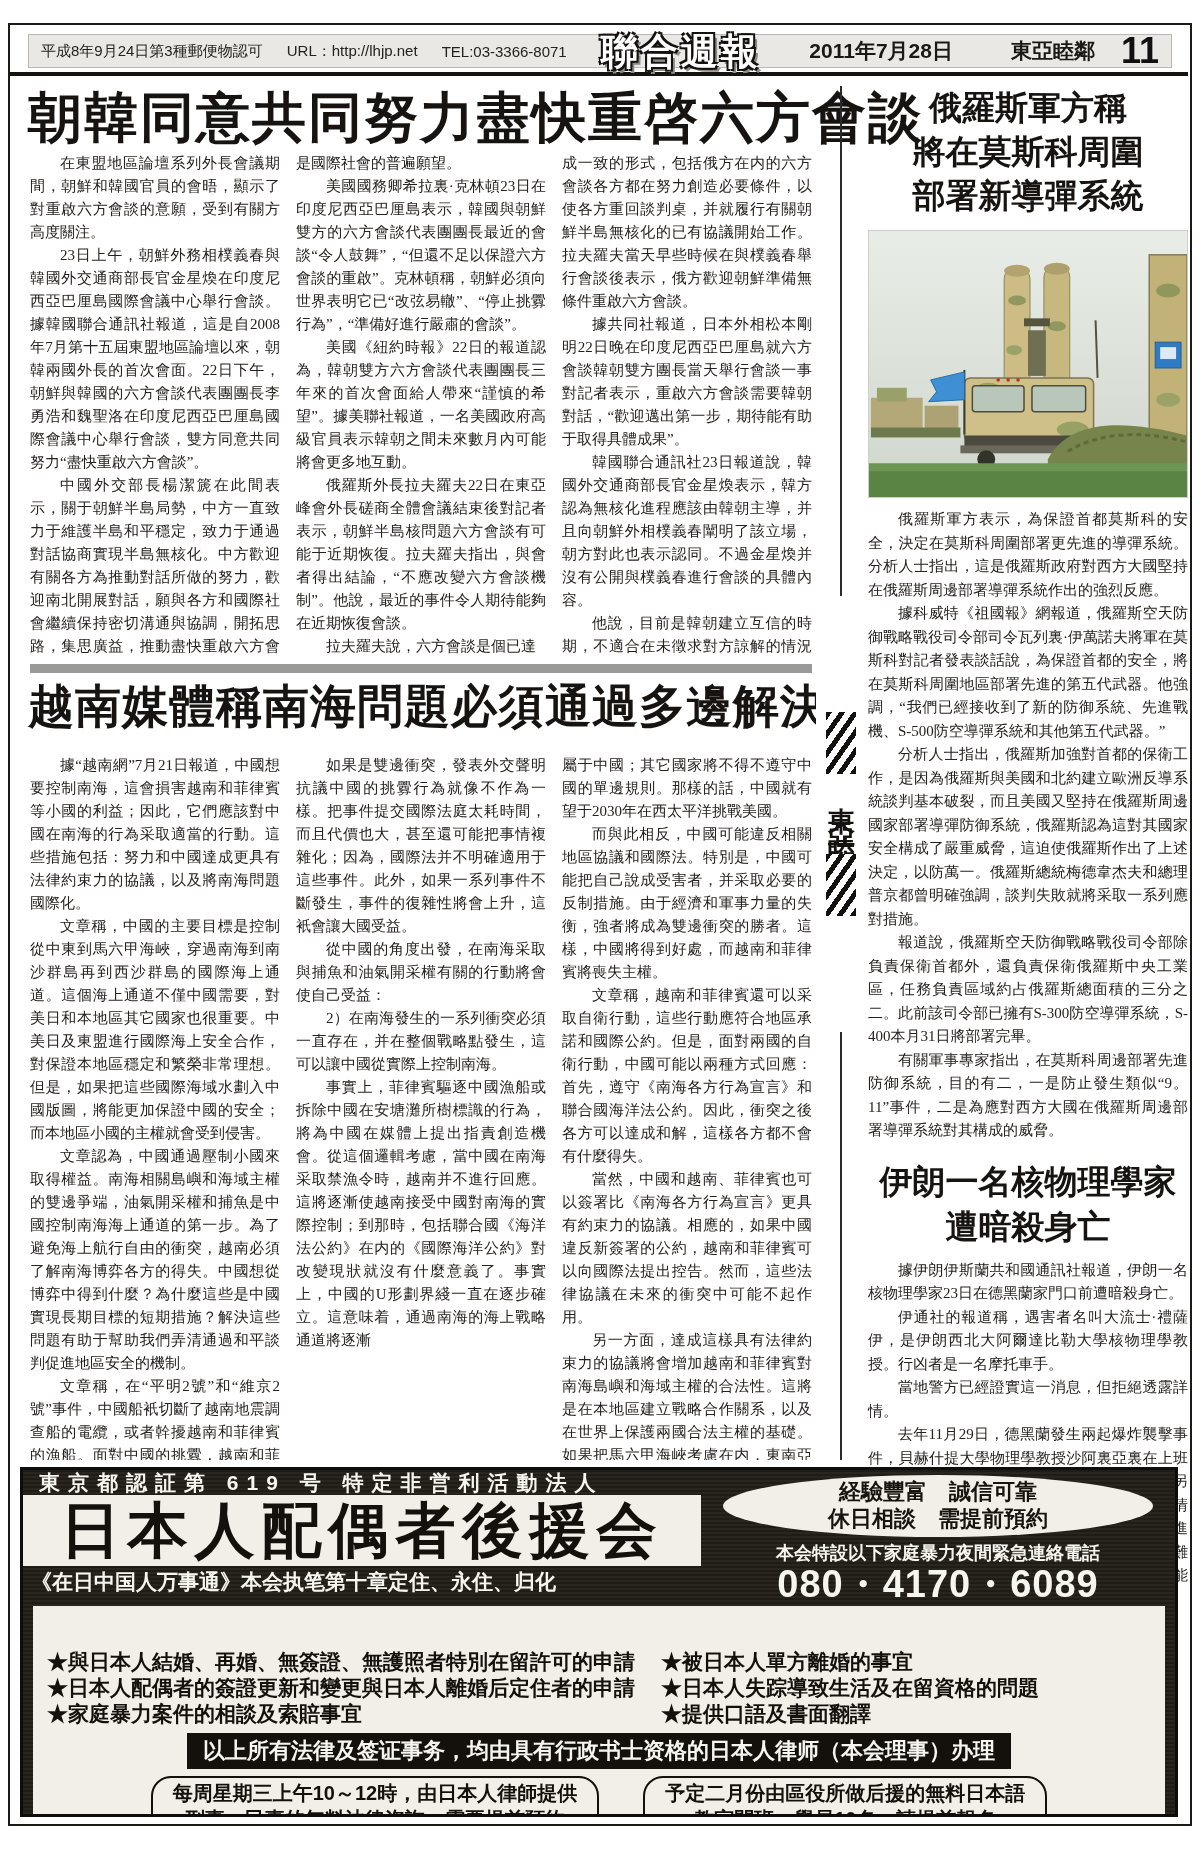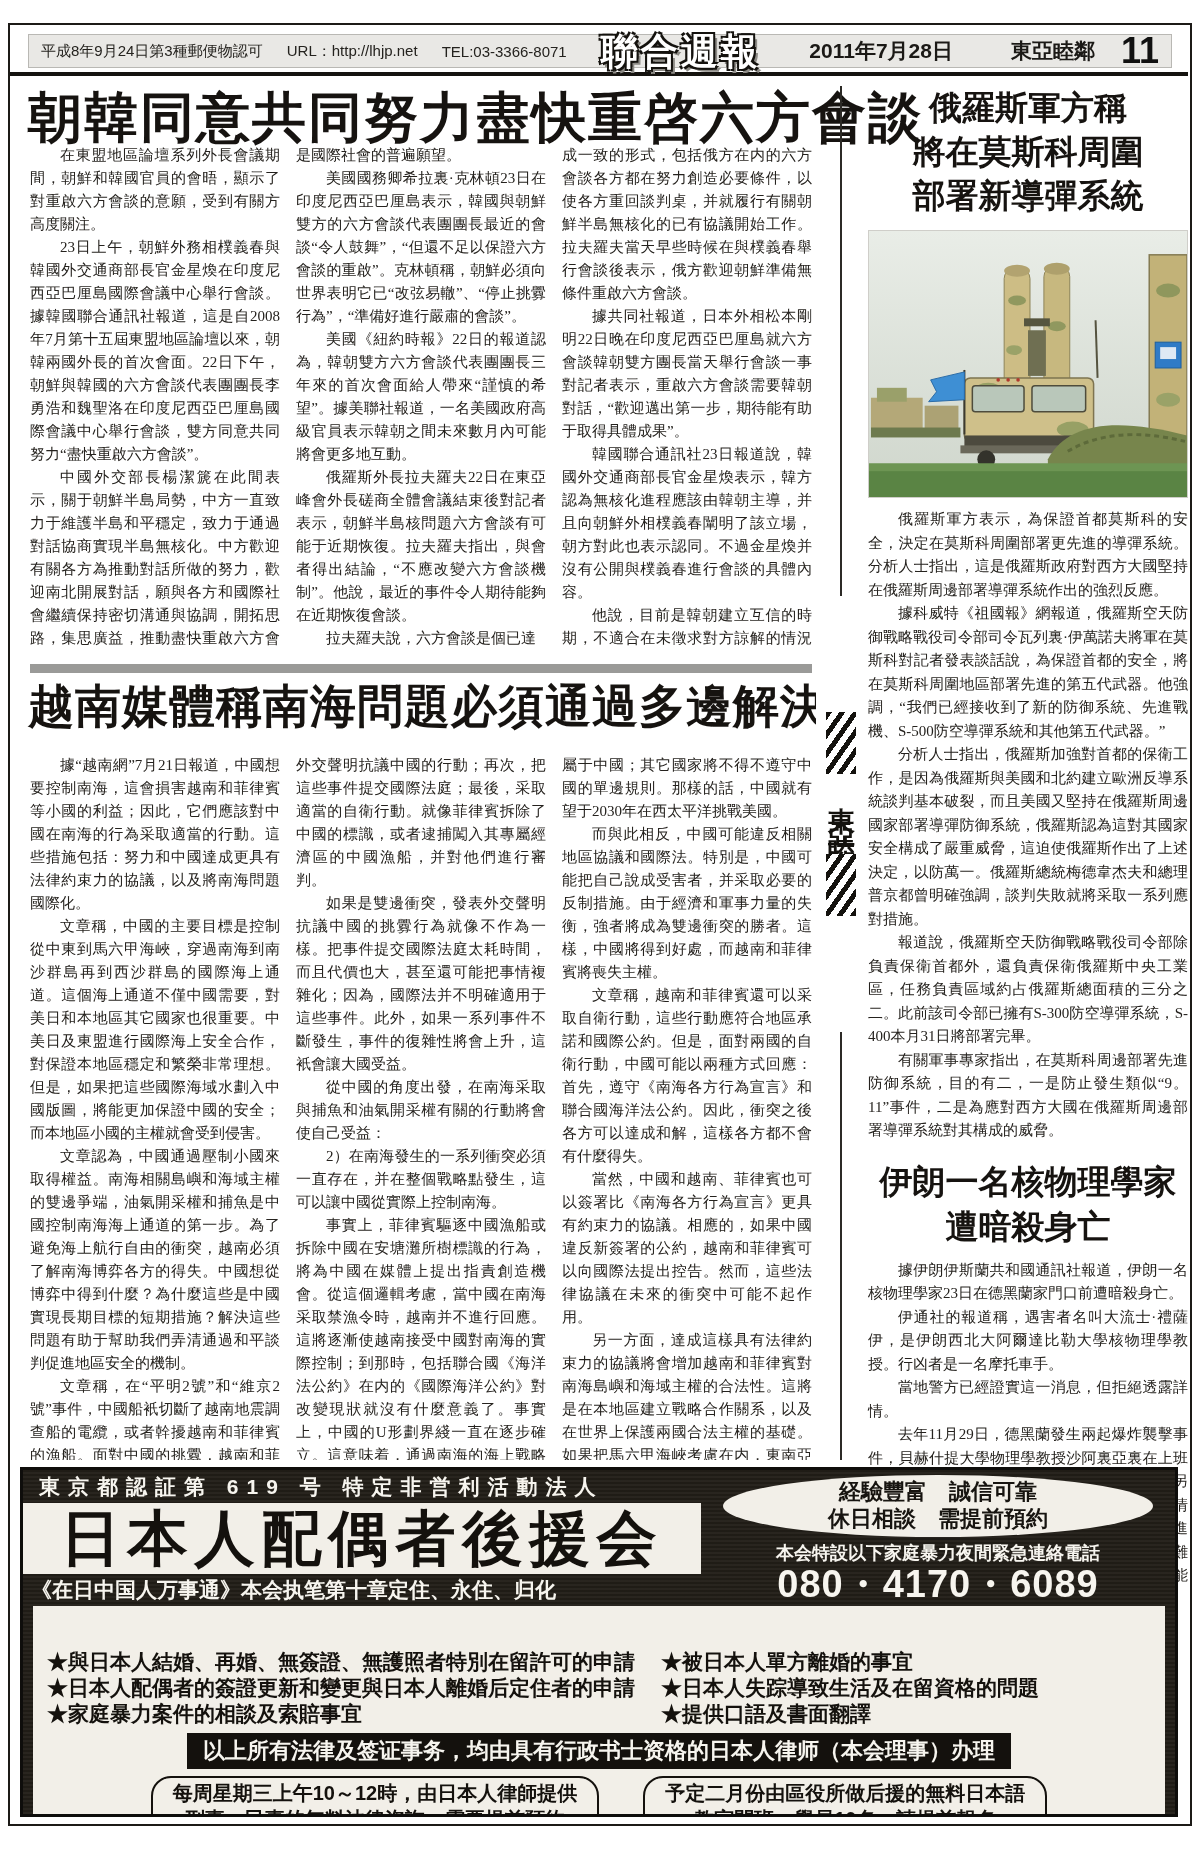--- a/index.html
+++ b/index.html
@@ -28,21 +28,21 @@
   .hdr-rule{position:absolute;left:10px;top:72px;width:1178px;height:4px;background:#15130f;z-index:2;}
   
   .headline{
     position:absolute;font-family:"Liberation Sans",sans-serif;font-weight:900;color:#161310;
     white-space:nowrap;line-height:1.08;
   }
   .a1-headline{left:28px;top:88px;font-size:54px;letter-spacing:2px;}
   .a2-headline{left:28px;top:682px;font-size:46px;letter-spacing:1px;}
   
   .cols{position:absolute;display:flex;gap:16px;}
-  .a1-cols{left:30px;top:144px;width:782px;height:502px;}
+  .a1-cols{left:30px;top:152px;width:782px;height:502px;}
   .a2-cols{left:30px;top:754px;width:782px;height:706px;}
   .col{flex:1;overflow:hidden;text-align:justify;text-justify:inter-character;}
   .col p{margin:0;font-size:15px;line-height:23px;text-indent:2em;color:#25221e;}
   .col p.cont{text-indent:0;}
   .graybar{position:absolute;left:30px;top:664px;width:782px;height:9px;background:#9a9a98;}
   
   .vdivider{position:absolute;left:840px;top:86px;width:2px;height:1374px;background:#2c2a26;}
   .side-label{
     position:absolute;left:816px;top:596px;width:50px;height:436px;background:#fff;z-index:2;
     display:flex;flex-direction:column;align-items:center;justify-content:center;gap:12px;
@@ -65,21 +65,21 @@
   
   .ad{
     position:absolute;left:20px;top:1467px;width:1158px;height:350px;box-sizing:border-box;
     background:#211d17;
     background-image:repeating-linear-gradient(0deg,rgba(255,255,255,0.035) 0 2px,rgba(0,0,0,0.05) 2px 4px);
     border:3px solid #0e0d0b;color:#f7f5ef;font-family:"Liberation Sans",sans-serif;
     display:flex;flex-direction:column;overflow:hidden;
   }
   .ad-top{display:flex;height:136px;flex:none;}
   .ad-top-left{width:678px;display:flex;flex-direction:column;flex:none;}
-  .ad-cert{height:33px;display:flex;align-items:center;padding-left:16px;font-size:21px;font-weight:700;letter-spacing:8px;white-space:nowrap;}
+  .ad-cert{height:25px;display:flex;align-items:center;padding-left:16px;font-size:21px;font-weight:700;letter-spacing:8px;white-space:nowrap;}
   .ad-title-band{height:71px;background:#f2efe8;display:flex;align-items:center;justify-content:center;}
   .ad-title{font-size:60px;font-weight:900;letter-spacing:7px;color:#14110d;line-height:1;white-space:nowrap;}
   .ad-subtitle{height:32px;display:flex;align-items:center;padding-left:8px;font-size:21px;font-weight:700;white-space:nowrap;}
   .ad-top-right{flex:1;display:flex;flex-direction:column;align-items:center;padding-top:5px;}
   .ad-oval{
     background:#f2efe8;color:#171410;border-radius:50%;width:430px;height:62px;
     display:flex;flex-direction:column;align-items:center;justify-content:center;
     font-size:22px;font-weight:900;line-height:1.22;text-align:center;white-space:nowrap;
   }
   .ad-hotline-label{margin-top:4px;font-size:18px;font-weight:700;white-space:nowrap;}
@@ -148,21 +148,20 @@
   <div class="graybar"></div>
   <div class="headline a2-headline">越南媒體稱南海問題必須通過多邊解決</div>
   <div class="cols a2-cols">
     <div class="col">
         <p>據“越南網”7月21日報道，中國想要控制南海，這會損害越南和菲律賓等小國的利益；因此，它們應該對中國在南海的行為采取適當的行動。這些措施包括：努力和中國達成更具有法律約束力的協議，以及將南海問題國際化。</p>
         <p>文章稱，中國的主要目標是控制從中東到馬六甲海峽，穿過南海到南沙群島再到西沙群島的國際海上通道。這個海上通道不僅中國需要，對美日和本地區其它國家也很重要。中美日及東盟進行國際海上安全合作，對保證本地區穩定和繁榮非常理想。但是，如果把這些國際海域水劃入中國版圖，將能更加保證中國的安全；而本地區小國的主權就會受到侵害。</p>
         <p>文章認為，中國通過壓制小國來取得權益。南海相關島嶼和海域主權的雙邊爭端，油氣開采權和捕魚是中國控制南海海上通道的第一步。為了避免海上航行自由的衝突，越南必須了解南海博弈各方的得失。中國想從博弈中得到什麼？為什麼這些是中國實現長期目標的短期措施？解決這些問題有助于幫助我們弄清通過和平談判促進地區安全的機制。</p>
         <p>文章稱，在“平明2號”和“維京2號”事件，中國船衹切斷了越南地震調查船的電纜，或者幹擾越南和菲律賓的漁船。面對中國的挑釁，越南和菲律賓有四種主要的選擇：首先，不做任何回應；其次，在雙邊或多邊論壇上發表</p>
       </div>
     <div class="col">
-        <p class="cont">外交聲明抗議中國的行動；再次，把這些事件提交國際法庭；最後，采取適當的自衛行動。就像菲律賓拆除了中國的標識，或者逮捕闖入其專屬經濟區的中國漁船，并對他們進行審判。</p>
         <p>如果是雙邊衝突，發表外交聲明抗議中國的挑釁行為就像不作為一樣。把事件提交國際法庭太耗時間，而且代價也大，甚至還可能把事情複雜化；因為，國際法并不明確適用于這些事件。此外，如果一系列事件不斷發生，事件的復雜性將會上升，這衹會讓大國受益。</p>
         <p>從中國的角度出發，在南海采取與捕魚和油氣開采權有關的行動將會使自己受益：</p>
         <p>2）在南海發生的一系列衝突必須一直存在，并在整個戰略點發生，這可以讓中國從實際上控制南海。</p>
         <p>事實上，菲律賓驅逐中國漁船或拆除中國在安塘灘所樹標識的行為，將為中國在媒體上提出指責創造機會。從這個邏輯考慮，當中國在南海采取禁漁令時，越南并不進行回應。這將逐漸使越南接受中國對南海的實際控制；到那時，包括聯合國《海洋法公約》在内的《國際海洋公約》對改變現狀就沒有什麼意義了。事實上，中國的U形劃界綫一直在逐步確立。這意味着，通過南海的海上戰略通道將逐漸</p>
       </div>
     <div class="col">
         <p class="cont">屬于中國；其它國家將不得不遵守中國的單邊規則。那樣的話，中國就有望于2030年在西太平洋挑戰美國。</p>
         <p>而與此相反，中國可能違反相關地區協議和國際法。特別是，中國可能把自己說成受害者，并采取必要的反制措施。由于經濟和軍事力量的失衡，強者將成為雙邊衝突的勝者。這樣，中國將得到好處，而越南和菲律賓將喪失主權。</p>
         <p>文章稱，越南和菲律賓還可以采取自衛行動，這些行動應符合地區承諾和國際公約。但是，面對兩國的自衛行動，中國可能以兩種方式回應：首先，遵守《南海各方行為宣言》和聯合國海洋法公約。因此，衝突之後各方可以達成和解，這樣各方都不會有什麼得失。</p>
         <p>當然，中國和越南、菲律賓也可以簽署比《南海各方行為宣言》更具有約束力的協議。相應的，如果中國違反新簽署的公約，越南和菲律賓可以向國際法提出控告。然而，這些法律協議在未來的衝突中可能不起作用。</p>

